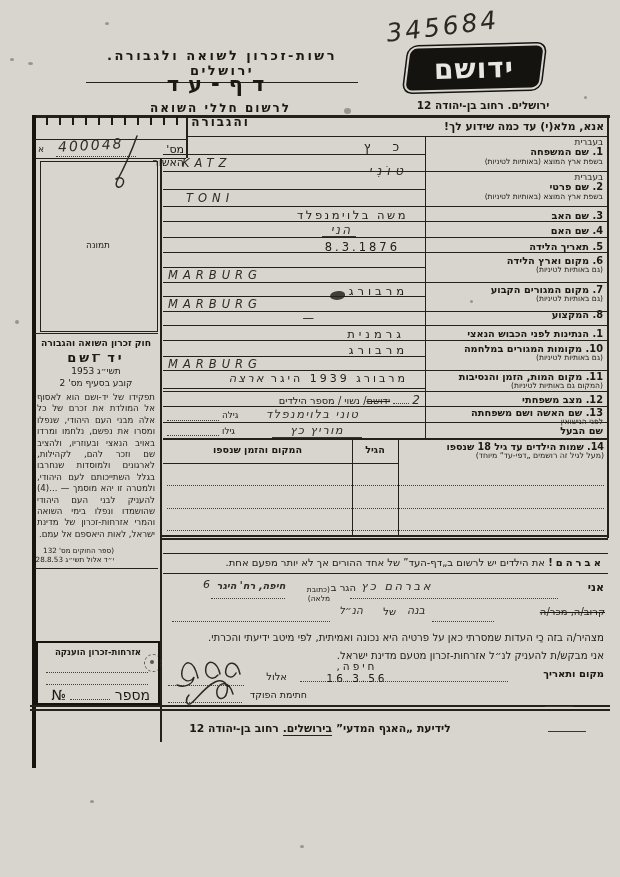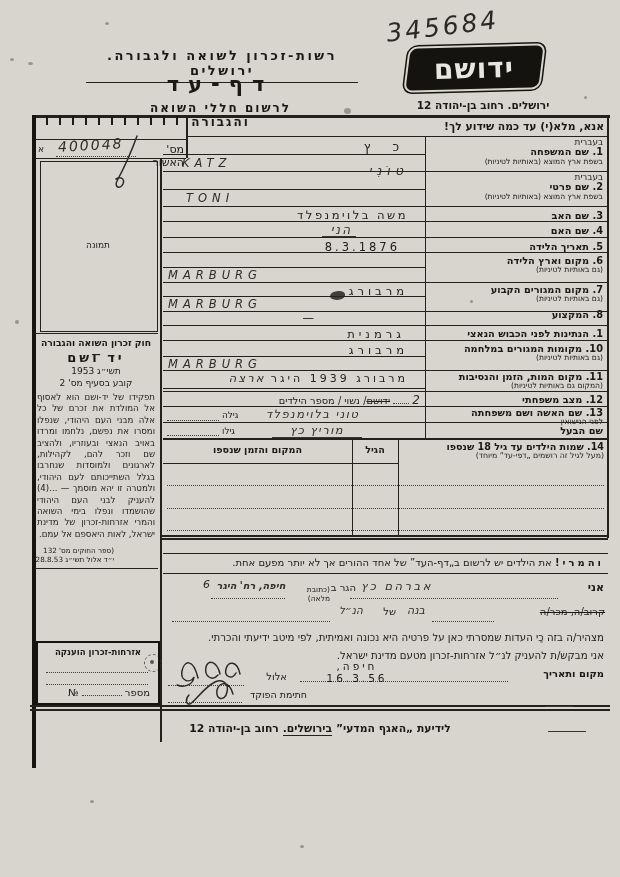--- a/index.html
+++ b/index.html
@@ -188,21 +188,21 @@
   <div class="vrule" style="left:352px;top:438px;height:97px;"></div>
   <div class="rule" style="left:163px;top:463px;width:235px;"></div>
   <div class="dots" style="left:167px;top:484px;width:437px;"></div>
   <div class="dots" style="left:167px;top:507px;width:437px;"></div>
   <div class="dots" style="left:167px;top:529px;width:437px;"></div>
   <div class="rule" style="left:160px;top:535px;width:448px;height:1.5px;"></div>
   <div class="rule" style="left:160px;top:538px;width:448px;height:1.5px;"></div>
 
   <div class="rule" style="left:163px;top:553px;width:445px;"></div>
   <div class="abs printed" style="left:167px;top:557px;width:437px;text-align:right;font-size:10px;">
-    <span class="b" style="letter-spacing:3px;">והמרי!</span>
+    <span class="b" style="letter-spacing:3px;">אברהם!</span>
     <span>את הילדים יש לרשום ב„דף-העד” של אחד ההורים אך לא יותר מפעם אחת.</span>
   </div>
   <div class="rule" style="left:163px;top:573px;width:445px;"></div>
 
   <div class="abs printed b" style="left:572px;top:581px;width:32px;font-size:11px;">אני</div>
   <div class="dots" style="left:350px;top:597px;width:208px;"></div>
   <div class="abs hw" style="left:357px;top:579px;width:80px;text-align:center;font-size:11.5px;letter-spacing:2.5px;">אברהם כץ</div>
   <div class="abs printed" style="left:328px;top:582px;width:28px;font-size:10px;">הגר ב</div>
   <div class="abs printed" style="left:284px;top:585px;width:46px;font-size:7.5px;">(כתובת מלאה)</div>
   <div class="dots" style="left:211px;top:597px;width:74px;"></div>
@@ -232,21 +232,21 @@
   <svg class="sig" style="left:183px;top:676px;" width="56" height="30" viewBox="0 0 56 30">
     <path d="M50,18 C46,4 36,6 34,14 C32,24 42,26 44,16 C46,8 40,2 32,6 C20,12 12,26 7,28 C3,29 2,23 6,19"></path>
   </svg>
   <div class="abs printed" style="left:245px;top:689px;width:62px;font-size:9.5px;">חתימת הפוקד</div>
   <div class="dots" style="left:168px;top:701px;width:74px;"></div>
 
   <div class="abs" style="left:36px;top:641px;width:120px;height:60px;border:2px solid #17140f;">
     <div class="printed b center" style="font-size:8.6px;margin-top:4px;">אזרחות-זכרון הוענקה</div>
     <div class="dots" style="left:8px;top:28px;width:102px;"></div>
     <div class="dots" style="left:8px;top:40px;width:102px;"></div>
-    <div class="abs" style="left:6px;top:44px;width:106px;font-size:10px;">
+    <div class="abs" style="left:6px;top:44px;width:106px;font-size:14px;">
       <span>מספר</span>
       <span style="display:inline-block;width:40px;border-bottom:1.2px dotted #45403a;"> </span>
       <span>№</span>
     </div>
   </div>
 
   <div class="rule" style="left:30px;top:705px;width:580px;height:1.5px;"></div>
   <div class="rule" style="left:30px;top:709px;width:580px;height:1.5px;"></div>
   <div class="abs printed b" style="left:158px;top:722px;width:324px;text-align:center;font-size:10.8px;">
     <span>לידיעת „האגף המדעי” </span><span style="border-bottom:1.3px solid #24211c;">בירושלים.</span><span> רחוב בן-יהודה 12</span>

